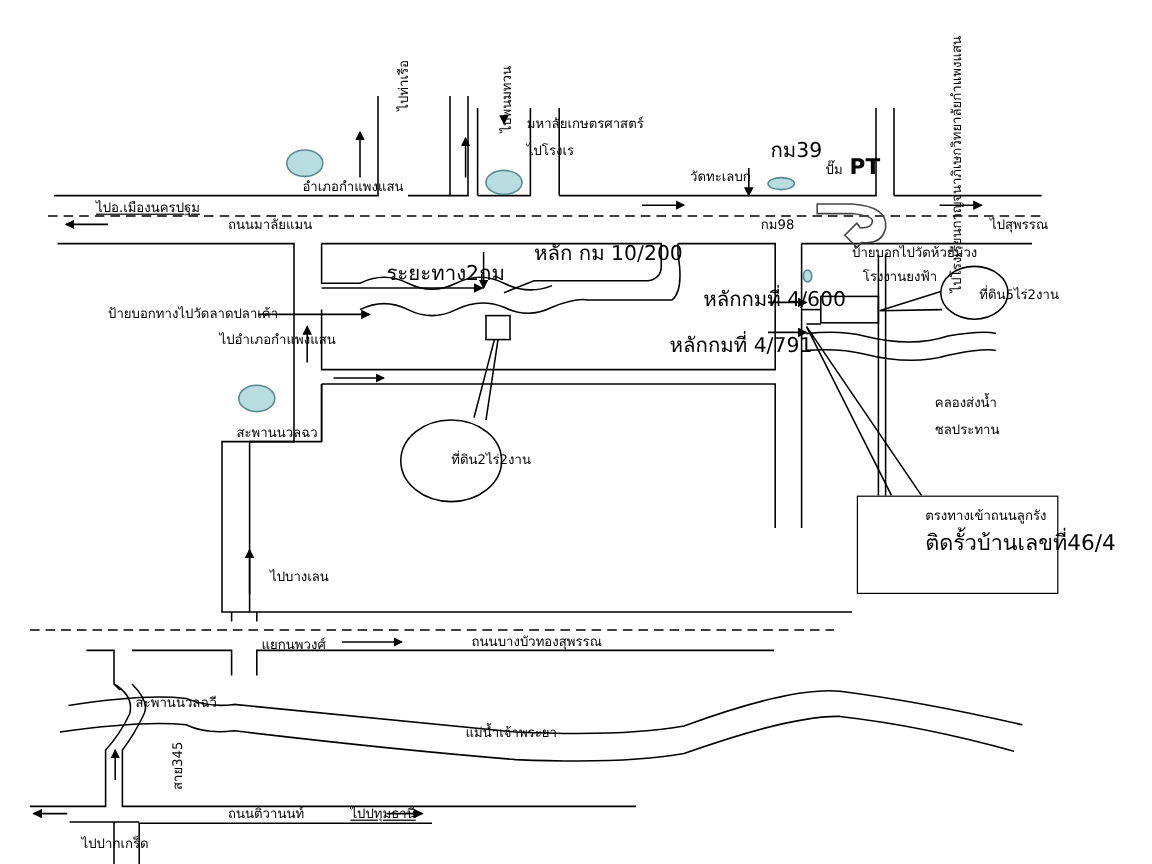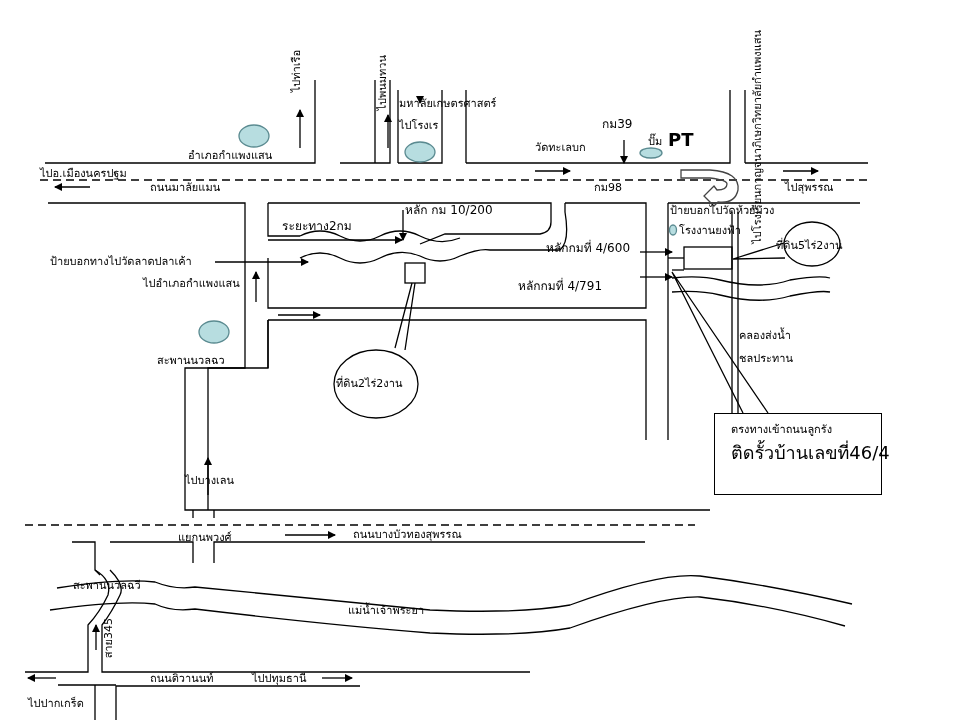--- a/index.html
+++ b/index.html
@@ -1,23 +1,23 @@
 <!DOCTYPE html>
 <html><head>
 <meta charset="utf-8">
 <style>
   html, body { margin: 0; padding: 0; background: #ffffff; }
   body { width: 960px; height: 720px; position: relative; overflow: hidden;
          font-family: "DejaVu Sans", sans-serif; }
   svg#map { position: absolute; left: 0; top: 0; }
-  .lbl { position: absolute; font-size: 11px; color: #000; white-space: nowrap; line-height: 1; }
-  .lbl.big { font-size: 12px; }
+  .lbl { position: absolute; font-size: 11px; color: #000; white-space: nowrap; line-height: 1; margin-left: 40px; }
+  .lbl.big { font-size: 17px; }
   .lbl.xl { font-size: 18px; }
   .lbl.vert { writing-mode: vertical-rl; transform: rotate(180deg); font-size: 11px; }
-  .lbl.u { }
+  .lbl.u { text-decoration: underline; }
   .box-text { position: absolute; left: 714px; top: 413px; width: 168px; height: 82px;
               border: 1px solid #000; background: #fff; box-sizing: border-box; }
 </style>
 </head>
 <body>
 
 <svg id="map" width="960" height="720" viewBox="0 0 960 720">
   <defs>
     <marker id="ah" markerWidth="8" markerHeight="8" refX="7" refY="4" orient="auto" markerUnits="userSpaceOnUse">
       <path d="M0,0 L8,4 L0,8 z" fill="#000"></path>
@@ -102,21 +102,21 @@
     <ellipse cx="254" cy="136" rx="15" ry="11" fill="#b7dde0" stroke="#5a8a90"></ellipse>
     <ellipse cx="420" cy="152" rx="15" ry="10" fill="#b7dde0" stroke="#5a8a90"></ellipse>
     <ellipse cx="651" cy="153" rx="11" ry="5" fill="#b7dde0" stroke="#5a8a90"></ellipse>
     <ellipse cx="214" cy="332" rx="15" ry="11" fill="#b7dde0" stroke="#5a8a90"></ellipse>
     <ellipse cx="673" cy="230" rx="3.5" ry="5" fill="#b7dde0" stroke="#5a8a90"></ellipse>
   </g>
 </svg>
 
 <div class="box-text"></div>
 
-<span class="lbl" style="left:188px;top:150px">อำเภอกำแพงแสน</span>
+<span class="lbl" style="left:212px;top:150px">อำเภอกำแพงแสน</span>
 <span class="lbl vert" style="left:291px;top:50px">ไปท่าเรือ</span>
 <span class="lbl vert" style="left:377px;top:55px">ไปพนมทวน</span>
 <span class="lbl" style="left:399px;top:98px">มหาลัยเกษตรศาสตร์</span>
 <span class="lbl" style="left:399px;top:120px">ไปโรงเร</span>
 <span class="lbl" style="left:535px;top:142px">วัดทะเลบก</span>
 <span class="lbl big" style="left:602px;top:118px">กม39</span>
 <span class="lbl" style="left:648px;top:136px">ปั๊ม</span>
 <span class="lbl xl" style="left:668px;top:131px;font-weight:bold">PT</span>
 <span class="lbl vert" style="left:752px;top:30px">ไปโรงเรียนกาญจนาภิเษกวิทยาลัยกำแพงแสน</span>
 <span class="lbl u" style="left:40px;top:168px">ไปอ.เมืองนครปฐม</span>

